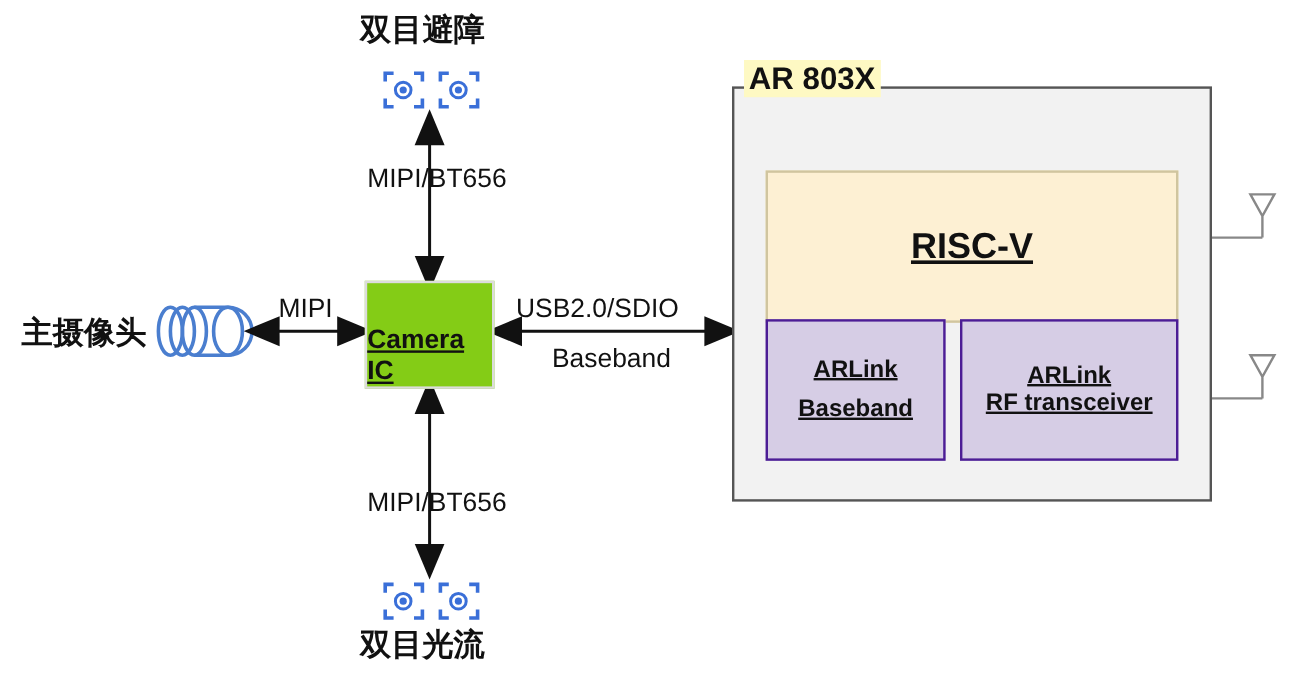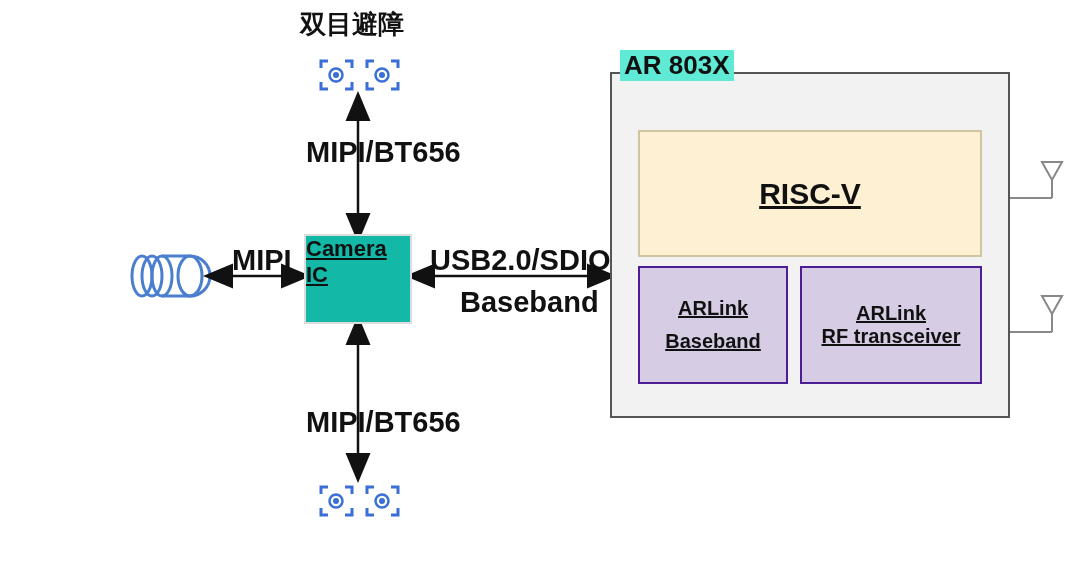--- a/index.html
+++ b/index.html
@@ -12,24 +12,24 @@
     color: #111;
   }
   .stage {
     position: relative;
     width: 1080px;
     height: 574px;
     overflow: hidden;
   }
   .abs { position: absolute; box-sizing: border-box; }
   .node-box {
-    background: #14b8a6;
+    background: #84cc16;
     border: 2px solid #dcdcdc;
     display: flex;
-    align-items: flex-start;
+    align-items: flex-end;
     justify-content: center;
   }
   .ar-box {
     background: #f2f2f2;
     border: 2px solid #555;
   }
   .riscv-box {
     background: #fdf0d3;
     border: 2px solid #d0c59f;
     display: flex;
@@ -42,21 +42,21 @@
     display: flex;
     align-items: center;
     justify-content: center;
     text-align: center;
     flex-direction: column;
   }
   .u { text-decoration: underline; }
   .big { font-size: 30px; font-weight: 700; }
   .mid { font-size: 22px; font-weight: 600; }
   .small { font-size: 20px; font-weight: 600; }
-  .edge-lbl { font-size: 29px; font-weight: bold; }
+  .edge-lbl { font-size: 22px; }
   .cjk { font-size: 26px; font-weight: 600; }
   .antenna { stroke: #888; stroke-width: 2; fill: none; }
   .camera-icon { stroke: #4a7ecf; stroke-width: 3; fill: none; }
   .arrow-line { stroke: #111; stroke-width: 2.5; fill: none; }
   .arrow-head { fill: #111; }
   .focus-icon { stroke: #3a6fd8; stroke-width: 3; fill: none; }
   .focus-dot  { fill: #3a6fd8; }
   .focus-inner { stroke: #3a6fd8; stroke-width: 2.5; fill: #ffffff; }
 </style>
 </head>
@@ -119,41 +119,43 @@
     <g>
       <line x1="1010" y1="198" x2="1052" y2="198" class="antenna"></line>
       <path d="M1052,198 v-18 M1042,162 l10,18 l10,-18 z" class="antenna"></path>
     </g>
     <g>
       <line x1="1010" y1="332" x2="1052" y2="332" class="antenna"></line>
       <path d="M1052,332 v-18 M1042,296 l10,18 l10,-18 z" class="antenna"></path>
     </g>
   </svg>
 
+  <div class="abs cjk" style="left:18px; top:260px">主摄像头</div>
 
   <div class="abs cjk" style="left:300px; top:7px">双目避障</div>
 
+  <div class="abs cjk" style="left:300px; top:520px">双目光流</div>
 
   <div class="abs node-box" style="left:304px; top:234px; width:108px; height:90px">
     <span class="u mid">Camera IC</span>
   </div>
 
   <div class="abs edge-lbl" style="left:232px; top:244px">MIPI</div>
 
   <div class="abs edge-lbl" style="left:306px; top:136px">MIPI/BT656</div>
 
   <div class="abs edge-lbl" style="left:306px; top:406px">MIPI/BT656</div>
 
   <div class="abs edge-lbl" style="left:430px; top:244px">USB2.0/SDIO</div>
   <div class="abs edge-lbl" style="left:460px; top:286px">Baseband</div>
 
   <div class="abs ar-box" style="left:610px; top:72px; width:400px; height:346px"></div>
-  <div class="abs" style="left:620px; top:50px; font-size:26px; font-weight:700; background:#5eead4; padding:0 4px">AR 803X</div>
+  <div class="abs" style="left:620px; top:50px; font-size:26px; font-weight:700; background:#fef9c3; padding:0 4px">AR 803X</div>
 
-  <div class="abs riscv-box" style="left:638px; top:130px; width:344px; height:127px">
+  <div class="abs riscv-box" style="left:638px; top:142px; width:344px; height:127px">
     <span class="u big">RISC-V</span>
   </div>
 
   <div class="abs purple-box" style="left:638px; top:266px; width:150px; height:118px">
     <span class="u small">ARLink</span>
     <span class="u small" style="margin-top:10px">Baseband</span>
   </div>
 
   <div class="abs purple-box" style="left:800px; top:266px; width:182px; height:118px">
     <span class="u small">ARLink</span>

